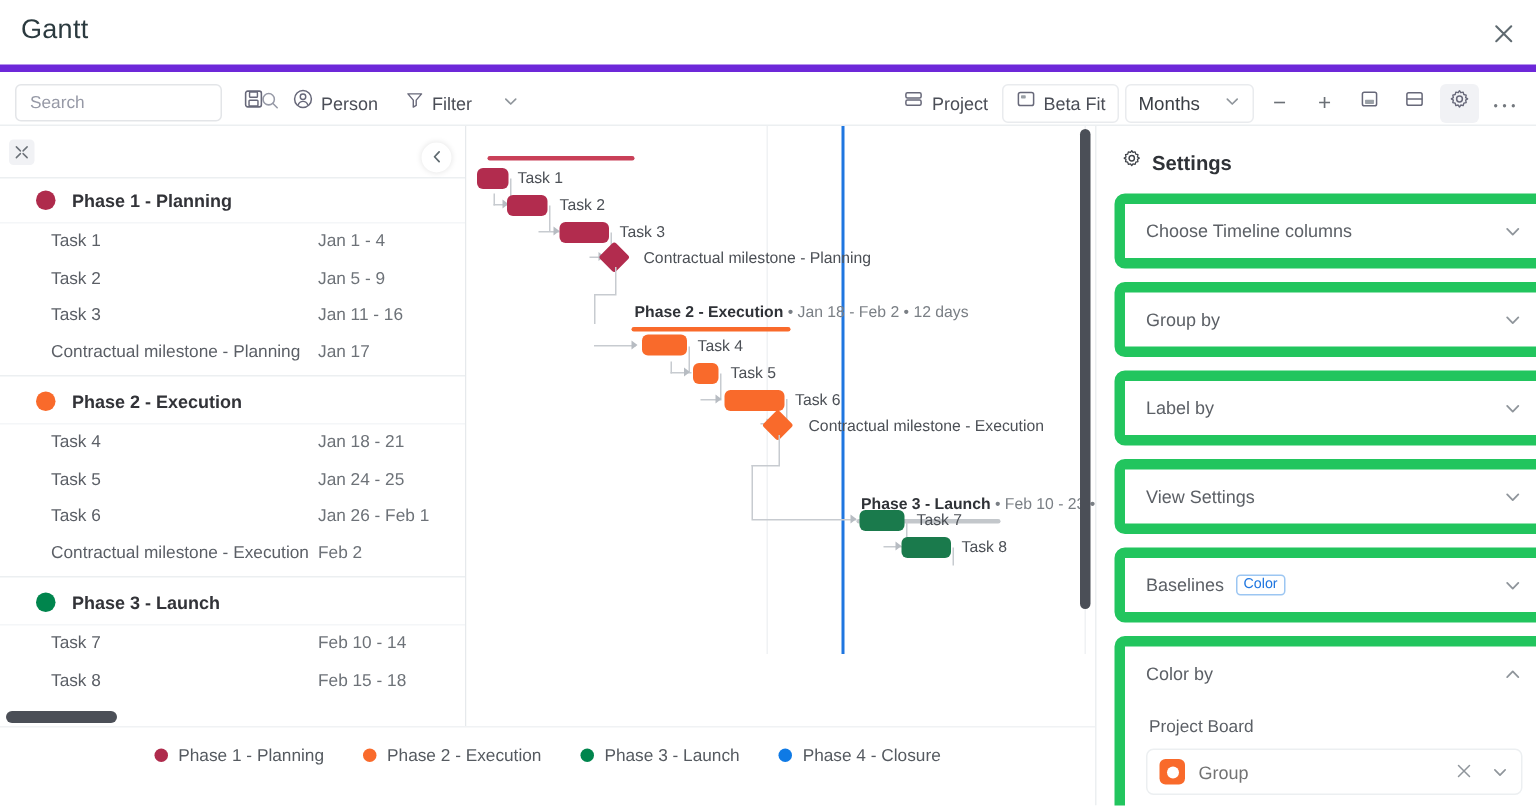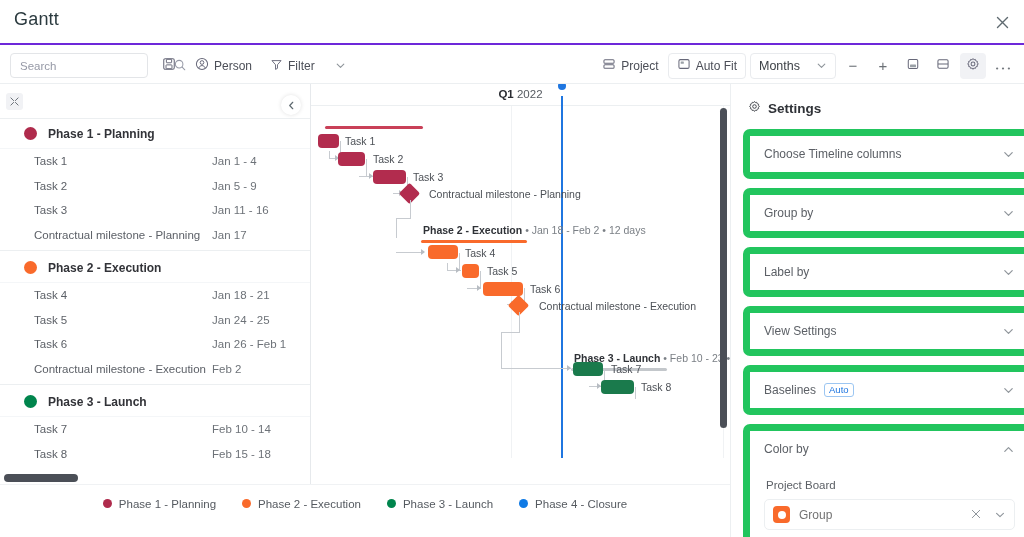--- a/index.html
+++ b/index.html
@@ -24,21 +24,21 @@
   .close-btn {
     position: absolute; right: 10px; top: 10px; width: 24px; height: 24px;
     display: flex; align-items: center; justify-content: center;
     color: #5f6a70; cursor: pointer; border-radius: 4px;
   }
   .close-btn svg { display:block; }
 
   
   .toolbar {
     position: absolute; left: 0; top: 43px; width: 1024px; height: 41px;
-    border-top: 2px solid #6d28d9;
+    border-top: 5px solid #6d28d9;
     border-bottom: 1px solid #eceff1;
     background: #fff;
   }
   .tb-left { position: absolute; left: 10px; top: 0; height: 41px; display: flex; align-items: center; gap: 8px; }
   .tb-right { position: absolute; right: 8px; top: 0; height: 41px; display: flex; align-items: center; gap: 4px; }
 
   .search-box {
     width: 138px; height: 25px; border: 1px solid #e3e5e8; border-radius: 4px;
     display: flex; align-items: center; padding: 0 6px 0 9px; background: #fff;
   }
@@ -286,21 +286,21 @@
         <span class="lbl">Project</span>
       </div>
 
       <div class="autofit">
         <span>
           <svg width="14" height="14" viewBox="0 0 16 16">
               <rect x="2.2" y="3" width="11.6" height="10" rx="1.6" stroke="#676879" stroke-width="1.15" fill="none"></rect>
               <rect x="4.2" y="5.1" width="3.6" height="2.6" rx="0.6" fill="#9aa0a6"></rect>
             </svg>
         </span>
-        <span class="lbl">Auto Fit</span>
+        <span class="lbl">Beta Fit</span>
       </div>
 
       <div class="zoom-select">
         <span class="lbl">Months</span>
         <span>
           <svg width="11" height="11" viewBox="0 0 12 12">
               <path d="M2.4 4.4 L6 8 L9.6 4.4" stroke="#8f959b" stroke-width="1.2" fill="none" stroke-linecap="round" stroke-linejoin="round"></path>
             </svg>
         </span>
       </div>
@@ -420,26 +420,20 @@
 
   <div style="position:absolute;left:281px;top:95px;width:20px;height:20px;border-radius:50%;display:flex;align-items:center;justify-content:center;background:#fff;box-shadow:0 0 4px rgba(0,0,0,.12);">
     <span>
       <svg width="9" height="9" viewBox="0 0 10 10">
           <path d="M6.4 1.4 L3 5 L6.4 8.6" stroke="#5f6a70" stroke-width="1.3" fill="none" stroke-linecap="round" stroke-linejoin="round"></path>
         </svg>
     </span>
   </div>
 
   <div class="timeline">
-    <div class="tl-quarter">
-      <div class="q">
-        <b>Q1</b>
-        <span>2022</span>
-      </div>
-    </div>
 
 
     <div class="tl-body">
 
       <div class="vgrid" style="left:200px;"></div>
       <div class="vgrid" style="left:412px;"></div>
 
       <div class="today-line" style="left:250px;">
         <div class="today-dot"></div>
       </div>
@@ -597,21 +591,21 @@
               <path d="M3 5 L7 9 L11 5" stroke="#8f959b" stroke-width="1.3" fill="none" stroke-linecap="round" stroke-linejoin="round"></path>
             </svg>
         </span>
       </div>
     </div>
 
     <div class="st-card">
       <div class="st-row">
         <span class="lbl">
           <span>Baselines</span>
-          <span class="beta">Auto</span>
+          <span class="beta">Color</span>
         </span>
         <span class="chev">
           <svg width="13" height="13" viewBox="0 0 14 14">
               <path d="M3 5 L7 9 L11 5" stroke="#8f959b" stroke-width="1.3" fill="none" stroke-linecap="round" stroke-linejoin="round"></path>
             </svg>
         </span>
       </div>
     </div>
 
     <div class="st-card">

